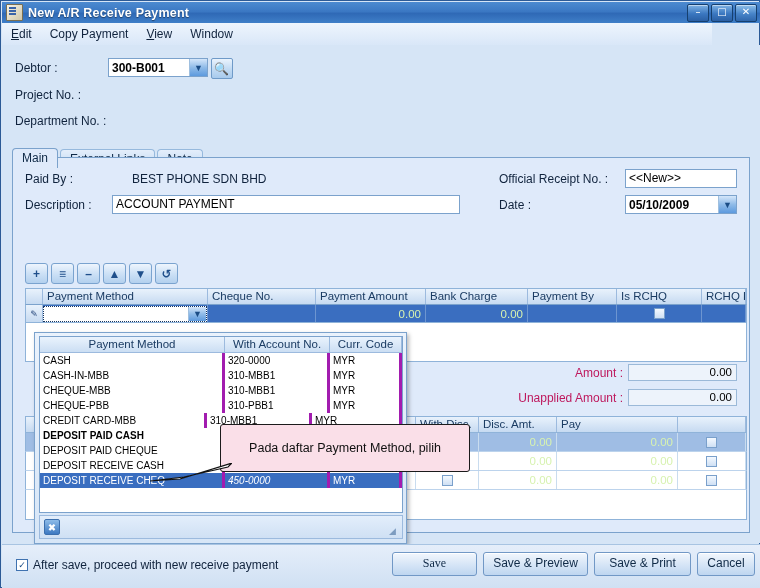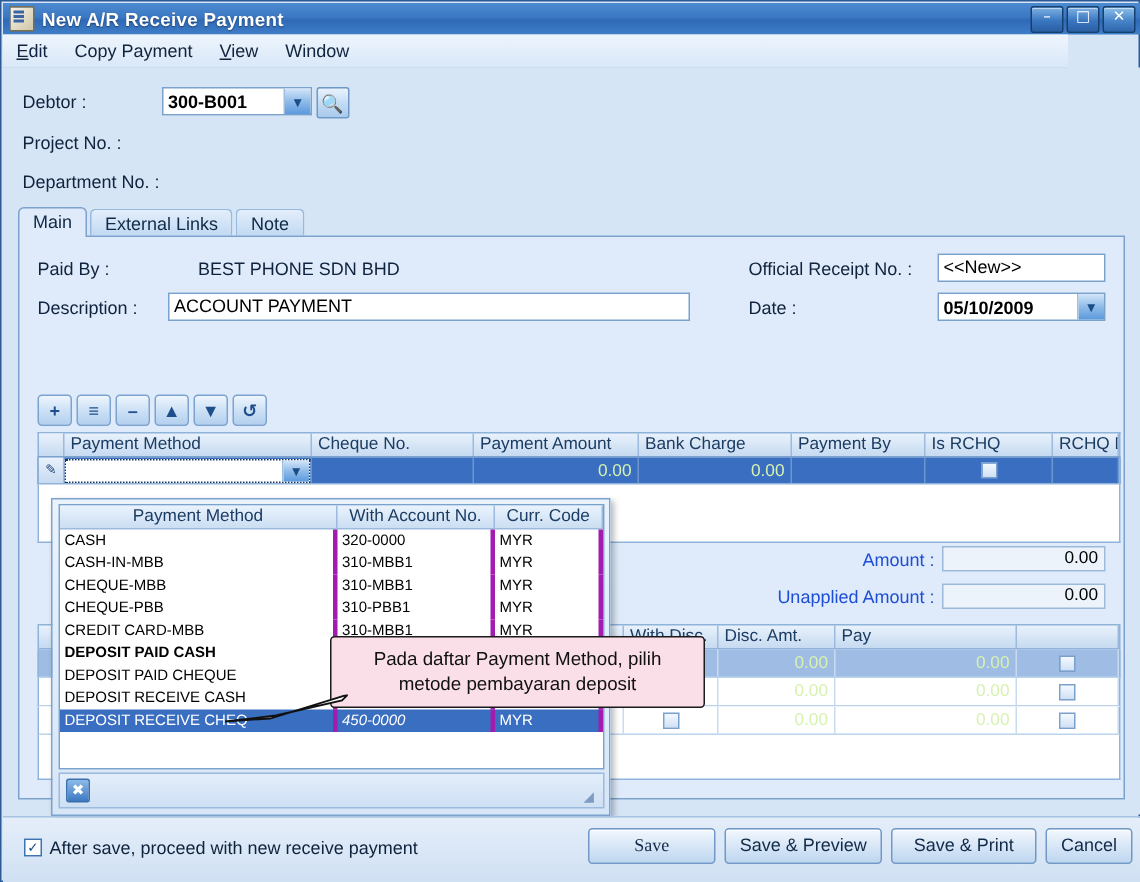--- a/index.html
+++ b/index.html
@@ -74,21 +74,21 @@
     color:#1b4d86;font-size:9px;
   }
   .lookupbtn{
     position:absolute;width:22px;height:21px;box-sizing:border-box;
     border:1px solid #6f9ac8;border-radius:2px;
     background:linear-gradient(to bottom,#eaf3fd,#c4dcf4 50%,#a8caec);
     display:flex;align-items:center;justify-content:center;
     color:#1b4d86;font-size:12px;
   }
   
-  .tabstrip{position:absolute;left:10px;top:94px;height:19px;display:flex;align-items:flex-end;}
+  .tabstrip{position:absolute;left:10px;top:104px;height:19px;display:flex;align-items:flex-end;}
   .tab{
     box-sizing:border-box;height:19px;padding:2px 9px 0 9px;font-size:12px;
     border:1px solid #96b9dd;border-bottom:none;
     border-radius:4px 4px 0 0;margin-right:2px;color:#102a47;
     background:linear-gradient(to bottom,#e4eefb,#bfd8f2);
   }
   .tab.active{background:#dfeafa;height:20px;border-color:#7ba2cc;position:relative;z-index:3;}
   .tabpanel{
     position:absolute;left:10px;top:112px;width:738px;height:376px;
     box-sizing:border-box;border:1px solid #7ba2cc;background:#dfeafa;
@@ -124,21 +124,21 @@
   .rowhdr{
     width:16px;min-width:16px;background:linear-gradient(to bottom,#e9f2fc,#c6daf1);
     border-right:1px solid #9cbade;display:flex;align-items:center;justify-content:center;
     color:#26477c;font-size:9px;
   }
   .chk{
     width:11px;height:11px;box-sizing:border-box;border:1px solid #7aa0cb;
     background:linear-gradient(to bottom,#f4f9ff,#cfe0f4);
   }
   
-  .amt-label{position:absolute;font-size:12px;color:#1d4ed8;text-align:right;}
+  .amt-label{position:absolute;font-size:12px;color:#be185d;text-align:right;}
   .amt-box{
     position:absolute;box-sizing:border-box;width:109px;height:17px;
     border:1px solid #9bb9d8;background:#edf3fb;
     font-size:11.5px;text-align:right;padding:1px 4px;color:#000;
   }
   
   .grid2{position:absolute;left:12px;top:258px;width:722px;height:108px;}
   .g2hdr{
     display:flex;height:17px;box-sizing:border-box;
     background:linear-gradient(to bottom,#e9f2fc,#c6daf1);
@@ -394,21 +394,21 @@
           <div class="c" style="width:185px;">CHEQUE-MBB</div>
           <div class="c" style="width:105px;">310-MBB1</div>
           <div class="c" style="flex:1;">MYR</div>
         </div>
         <div class="ddrow">
           <div class="c" style="width:185px;">CHEQUE-PBB</div>
           <div class="c" style="width:105px;">310-PBB1</div>
           <div class="c" style="flex:1;">MYR</div>
         </div>
         <div class="ddrow">
-          <div class="c" style="width:185px;">CREDIT CARD-MBB</div>
+          <div class="c" style="width:167px;">CREDIT CARD-MBB</div>
           <div class="c" style="width:105px;">310-MBB1</div>
           <div class="c" style="flex:1;">MYR</div>
         </div>
         <div class="ddrow">
           <div class="c" style="width:185px;font-weight:bold;">DEPOSIT PAID CASH</div>
           <div class="c" style="width:105px;"></div>
           <div class="c" style="flex:1;"></div>
         </div>
         <div class="ddrow">
           <div class="c" style="width:185px;">DEPOSIT PAID CHEQUE</div>
@@ -432,21 +432,20 @@
         <div class="ddgrip">◢</div>
       </div>
     </div>
 
     <svg class="callout-tail" viewBox="0 0 82 24">
       <polygon points="82,0 30,16 0,18 34,14 78,4" fill="#ffffff" stroke="#111" stroke-width="1.2"></polygon>
     </svg>
 
     <div class="callout">
       <div>Pada daftar Payment Method, pilih</div>
-      <div>metode pembayaran deposit</div>
     </div>
 
   </div>
 
   <div class="footer">
     <div class="footchk">
       <span class="box">✓</span>
       <span>After save, proceed with new receive payment</span>
     </div>
     <div class="btn" style="left:390px;width:85px;font-family:Liberation Serif, serif;">Save</div>

